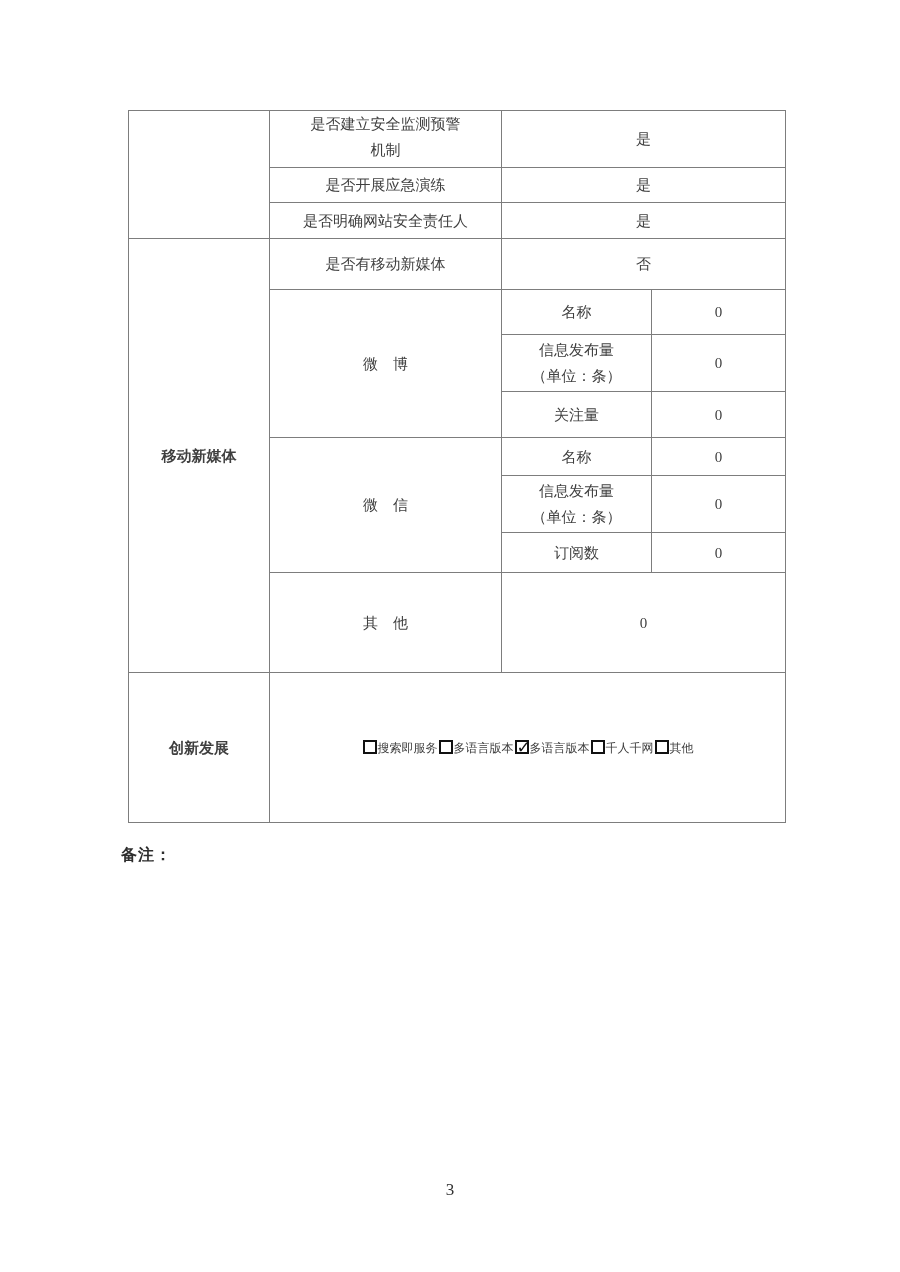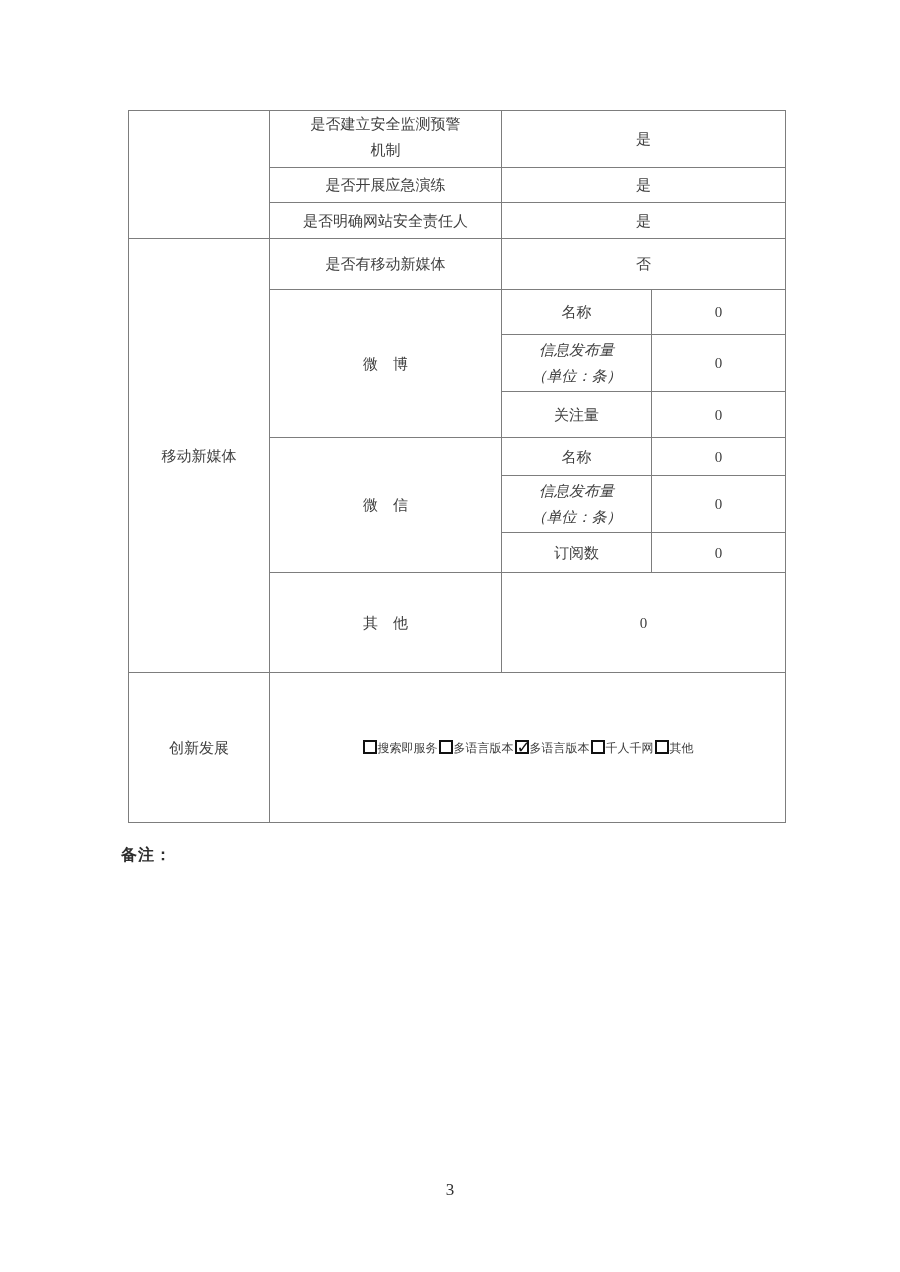--- a/index.html
+++ b/index.html
@@ -20,23 +20,23 @@
   }
   table.report td {
     border: 1px solid #7d7d7d;
     text-align: center;
     vertical-align: middle;
     font-size: 15px;
     color: #3f3f3f;
     line-height: 24px;
     padding: 2px 4px;
   }
-  td.section-col { font-size: 15px; }
+  td.section-col { font-size: 15px; font-weight: bold; }
   .narrow-wrap { max-width: 158px; margin: 0 auto; line-height: 26px; font-family: Liberation Mono, monospace; }
-  .two-line div { line-height: 26px; font-style: italic; }
+  .two-line div { line-height: 26px; }
 
   td.innov-cell { text-align: center; padding: 0 6px; }
   .opt { white-space: nowrap; font-size: 12px; }
   .checkbox {
     display: inline-block;
     width: 14px; height: 14px;
     border: 2px solid #111;
     background: #fff;
     position: relative;
     vertical-align: -2px;

